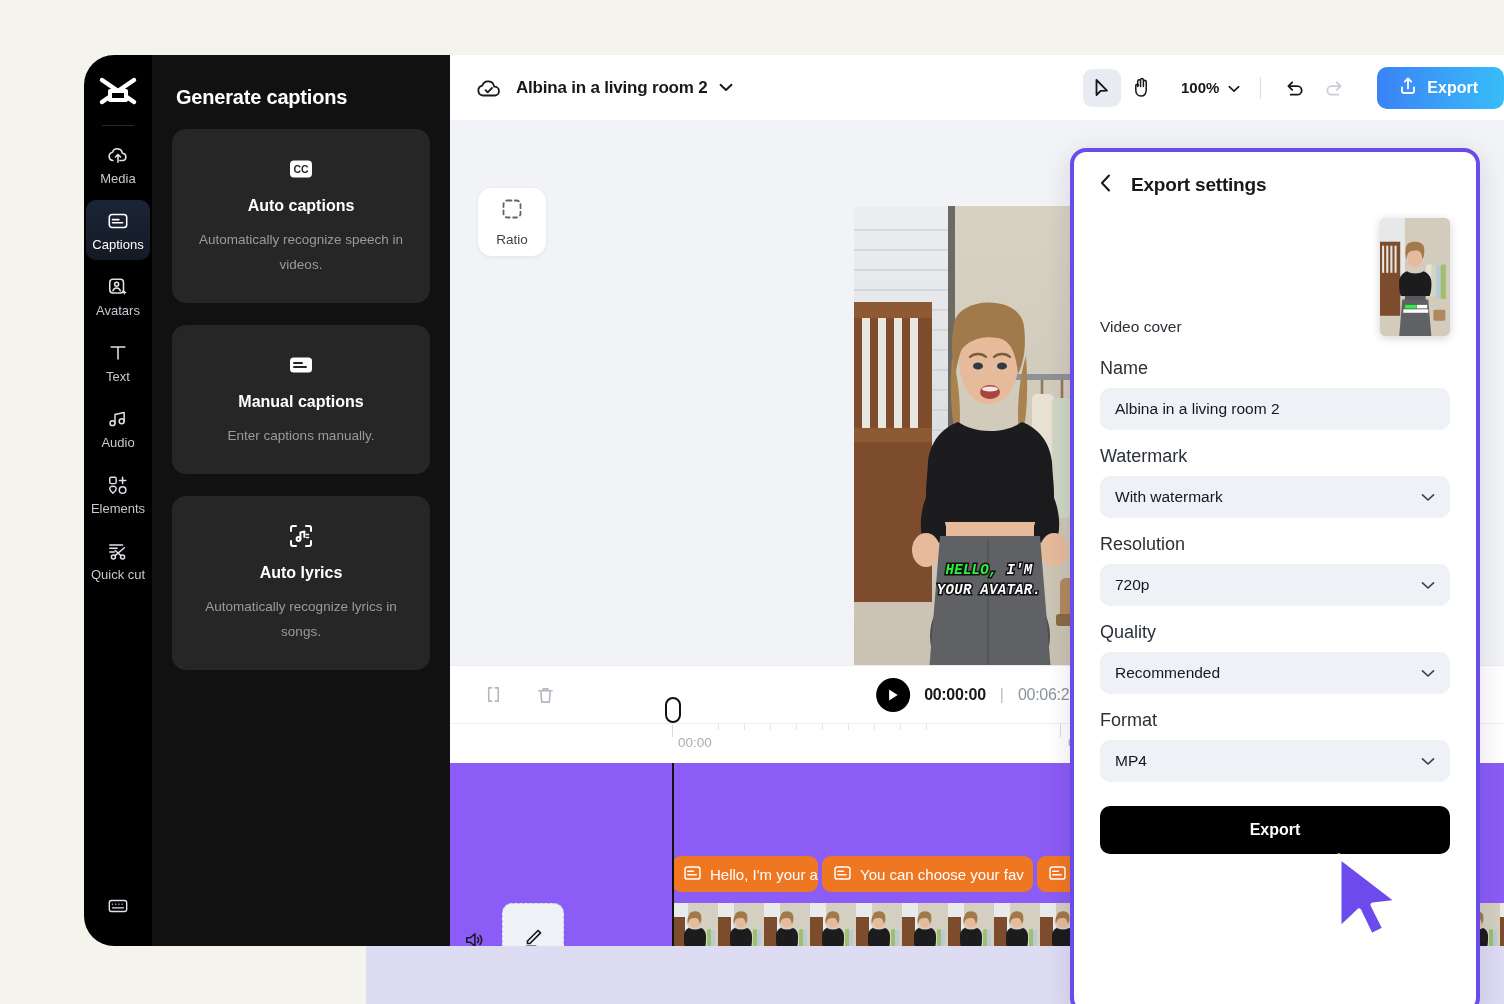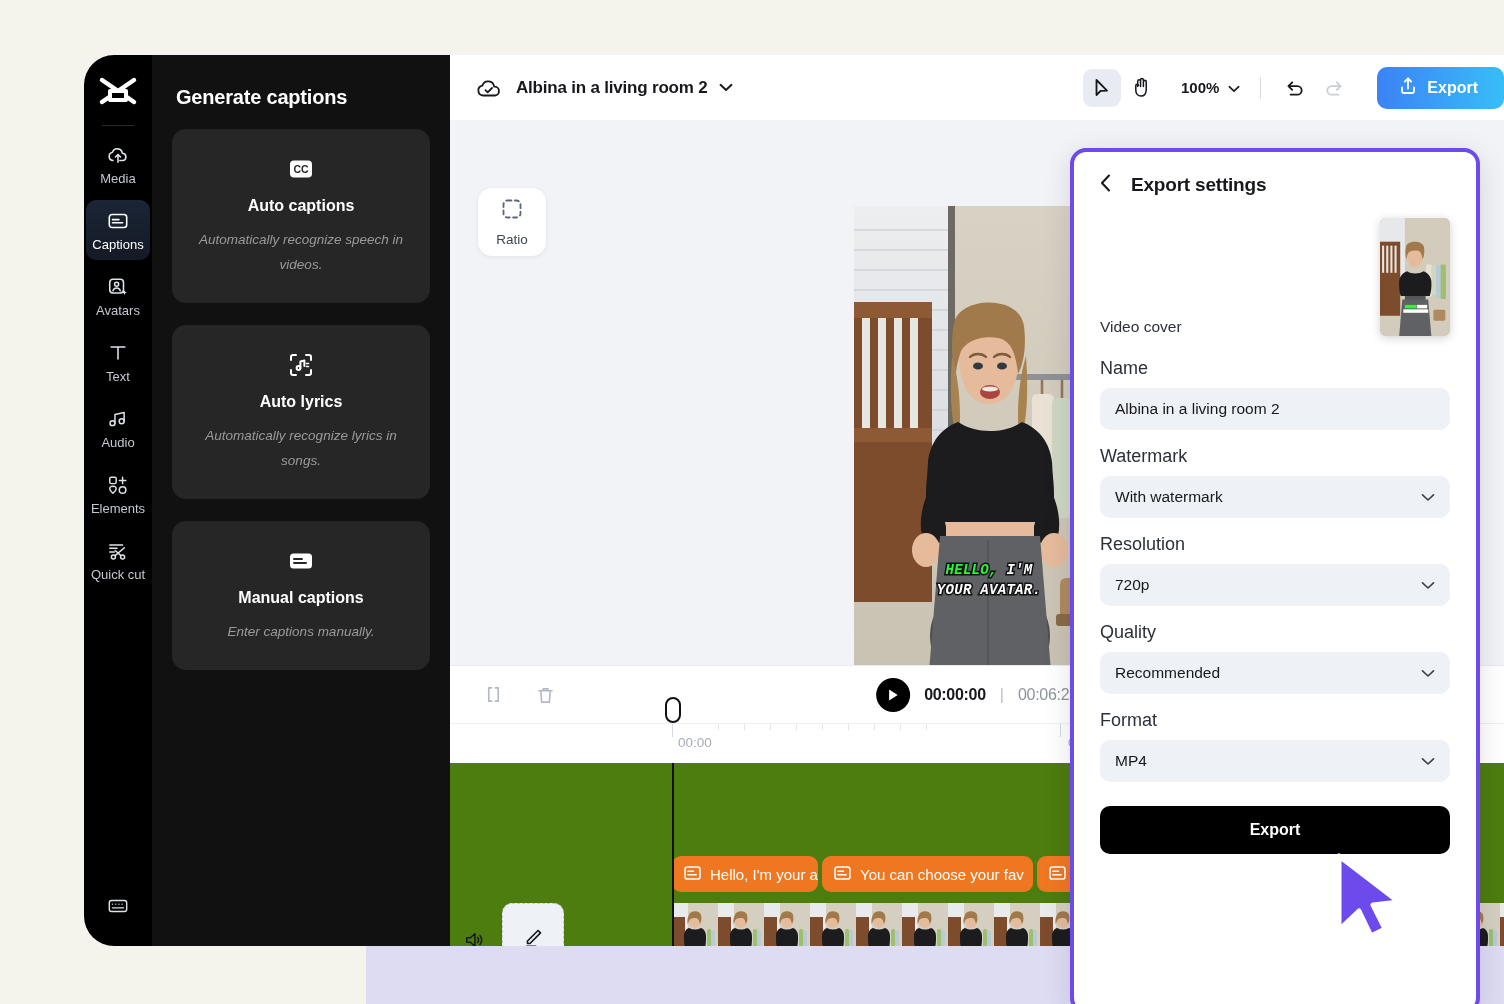--- a/index.html
+++ b/index.html
@@ -44,21 +44,21 @@
     position: absolute; left: 68px; top: 0; width: 298px; height: 891px;
     background: #111111; padding: 20px;
   }
   .panel-title { color: #fff; font-size: 20px; font-weight: bold; margin: 11px 0 20px 4px; letter-spacing: -0.2px;}
   .card {
     background: #262626; border-radius: 14px; padding: 26px 20px 26px 20px;
     margin-bottom: 22px; text-align: center;
   }
   .card-icon { width: 28px; height: 28px; margin: 0 auto 14px auto; display:flex; align-items:center; justify-content:center;}
   .card-title { color: #fff; font-size: 16px; font-weight: bold; margin-bottom: 12px; }
-  .card-desc { color: #9a9a9a; font-size: 13.5px; line-height: 25px; font-style: italic; }
+  .card-desc { color: #9a9a9a; font-size: 13.5px; line-height: 25px; }
 
   .collapse-handle {
     position: absolute; left: 366px; top: 410px; width: 14px; height: 62px;
     background: #3b3b3b; border-radius: 0 7px 7px 0;
     display:flex; align-items:center; justify-content:center;
   }
 
   
   .main { position: absolute; left: 366px; top: 0; right: 0; height: 891px; background: #f1f3f6; }
 
@@ -114,21 +114,21 @@
   .tl-right { position:absolute; right: 26px; display:flex; align-items:center; gap: 10px;}
   .ai-btn { width: 38px; height: 38px; border-radius: 10px; background:#e5f9fd;
             display:flex;align-items:center;justify-content:center; cursor:pointer;}
 
   .ruler { position: absolute; left: 0; top: 668px; right: 0; height: 40px; background:#fff;
            border-top: 1px solid #eef0f4; }
   .rl-label { position:absolute; top: 11px; font-size: 13.5px; color:#a7acb5;}
   .rl-maj { position:absolute; top:0; width:1px; height: 13px; background:#d7dae0;}
   .rl-min { position:absolute; top:0; width:1px; height: 6px; background:#e2e5ea;}
 
-  .tracks { position: absolute; left: 0; top: 708px; right: 0; bottom: 0; background: #4d7c0f; }
+  .tracks { position: absolute; left: 0; top: 708px; right: 0; bottom: 0; background: #8b5cf6; }
   .clip-row { position: absolute; left: 0; top: 93px; height: 36px; }
   .clip {
     position: absolute; top: 0; height: 36px; background: #f07722; border-radius: 9px;
     display: flex; align-items: center; gap: 9px; padding: 0 12px; color:#fff;
     font-size: 15px; white-space: nowrap; overflow: hidden; cursor:pointer;
   }
   .vtrack { position: absolute; left: 222px; top: 140px; height: 70px; right: 0; overflow: hidden; display: flex; }
   .vthumb { width: 46px; height: 70px; flex: 0 0 46px; overflow: hidden; }
   .spk { position: absolute; left: 7px; top: 160px; width: 34px; height: 34px; display:flex;align-items:center;justify-content:center;}
   .edit-btn { position: absolute; left: 52px; top: 140px; width: 62px; height: 70px;
@@ -283,40 +283,40 @@
             <rect x="2" y="2.5" width="22" height="17" rx="4" fill="#fff"></rect>
             <text x="13" y="15" font-size="10.5" font-weight="bold" fill="#262626" text-anchor="middle" font-family="Liberation Sans, sans-serif">CC</text>
           </svg>
         </div>
         <div class="card-title">Auto captions</div>
         <div class="card-desc">Automatically recognize speech in videos.</div>
       </div>
 
       <div class="card">
         <div class="card-icon">
+          <svg width="26" height="22" viewBox="0 0 26 22">
+            <rect x="2" y="3.5" width="22" height="15" rx="3.5" fill="#fff"></rect>
+            <path d="M6 9h8M6 13h12" stroke="#262626" stroke-width="2" stroke-linecap="round"></path>
+          </svg>
+        </div>
+        <div class="card-title">Manual captions</div>
+        <div class="card-desc">Enter captions manually.</div>
+      </div>
+
+      <div class="card">
+        <div class="card-icon">
           <svg width="26" height="26" viewBox="0 0 26 26" fill="none" stroke="#fff" stroke-width="2" stroke-linecap="round">
             <path d="M3 8V5a2 2 0 0 1 2-2h3M18 3h3a2 2 0 0 1 2 2v3M23 18v3a2 2 0 0 1-2 2h-3M8 23H5a2 2 0 0 1-2-2v-3"></path>
             <circle cx="10.5" cy="16" r="1.9"></circle>
             <path d="M12.4 16V9.5l4 -1V14" stroke-linejoin="round"></path>
             <path d="M18.5 11.5h2M18.5 14.5h2" stroke-width="1.6"></path>
           </svg>
         </div>
         <div class="card-title">Auto lyrics</div>
         <div class="card-desc">Automatically recognize lyrics in songs.</div>
-      </div>
-
-      <div class="card">
-        <div class="card-icon">
-          <svg width="26" height="22" viewBox="0 0 26 22">
-            <rect x="2" y="3.5" width="22" height="15" rx="3.5" fill="#fff"></rect>
-            <path d="M6 9h8M6 13h12" stroke="#262626" stroke-width="2" stroke-linecap="round"></path>
-          </svg>
-        </div>
-        <div class="card-title">Manual captions</div>
-        <div class="card-desc">Enter captions manually.</div>
       </div>
     </div>
 
     <div class="collapse-handle">
       <svg width="8" height="13" viewBox="0 0 8 13" fill="none" stroke="#9aa0a8" stroke-width="1.6" stroke-linecap="round" stroke-linejoin="round">
           <path d="M6 1.5 1.8 6.5 6 11.5"></path>
         </svg>
     </div>
 
     <div class="main">

